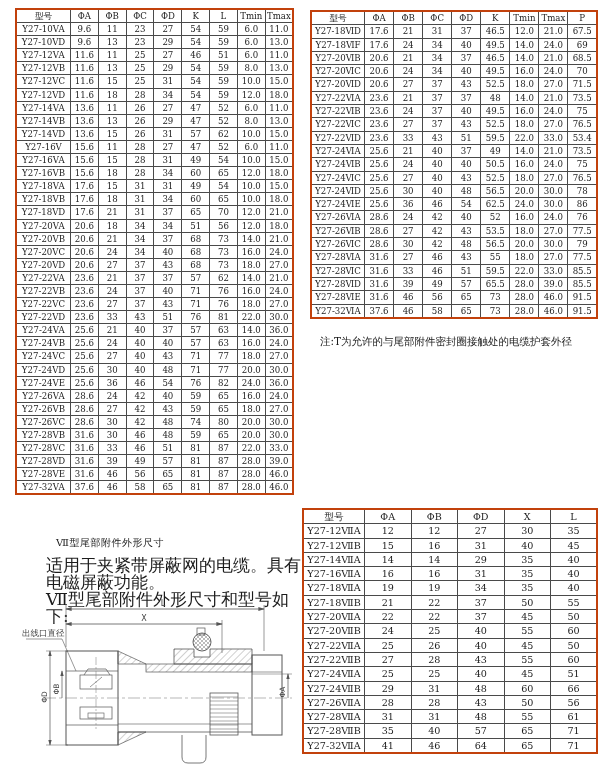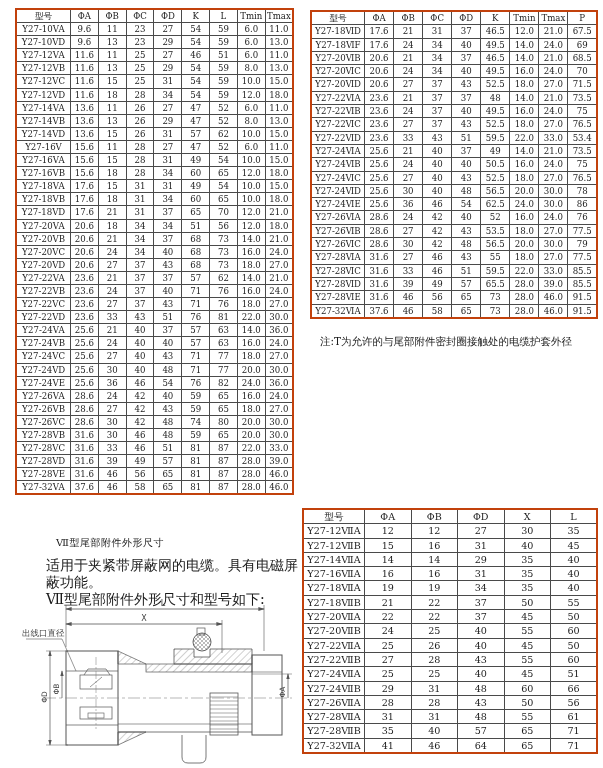--- a/index.html
+++ b/index.html
@@ -21,21 +21,21 @@
   #tblVI{left:310px;top:10px;width:288px;font-size:8.6px;}
   #tblVI th,#tblVI td{height:12.3px;line-height:12.3px;}
   #tblVI th:first-child{width:52px;}
   
   #tblVII{left:302px;top:508px;width:296px;font-size:9.6px;}
   #tblVII th,#tblVII td{height:13.3px;line-height:13.3px;}
   #tblVII th:first-child{width:60px;}
 
   .note{position:absolute;left:320px;top:334px;width:294px;font-size:10.5px;line-height:14px;}
   .sec-heading{position:absolute;left:20px;top:536px;font-size:10px;letter-spacing:.5px;margin-left:36px;}
-  .sec-para{position:absolute;left:46px;top:557px;width:255px;font-size:14px;line-height:17px;}
+  .sec-para{position:absolute;left:46px;top:557px;width:255px;font-size:17px;line-height:17px;}
   .diagram-wrap{position:absolute;left:14px;top:597px;width:284px;height:170px;}
   svg text{font-family:"DejaVu Sans","Liberation Sans",sans-serif;fill:#444;}
 </style>
 </head>
 <body>
 
 <table id="tblV">
     <thead>
       <tr>
         <th>型号</th>

